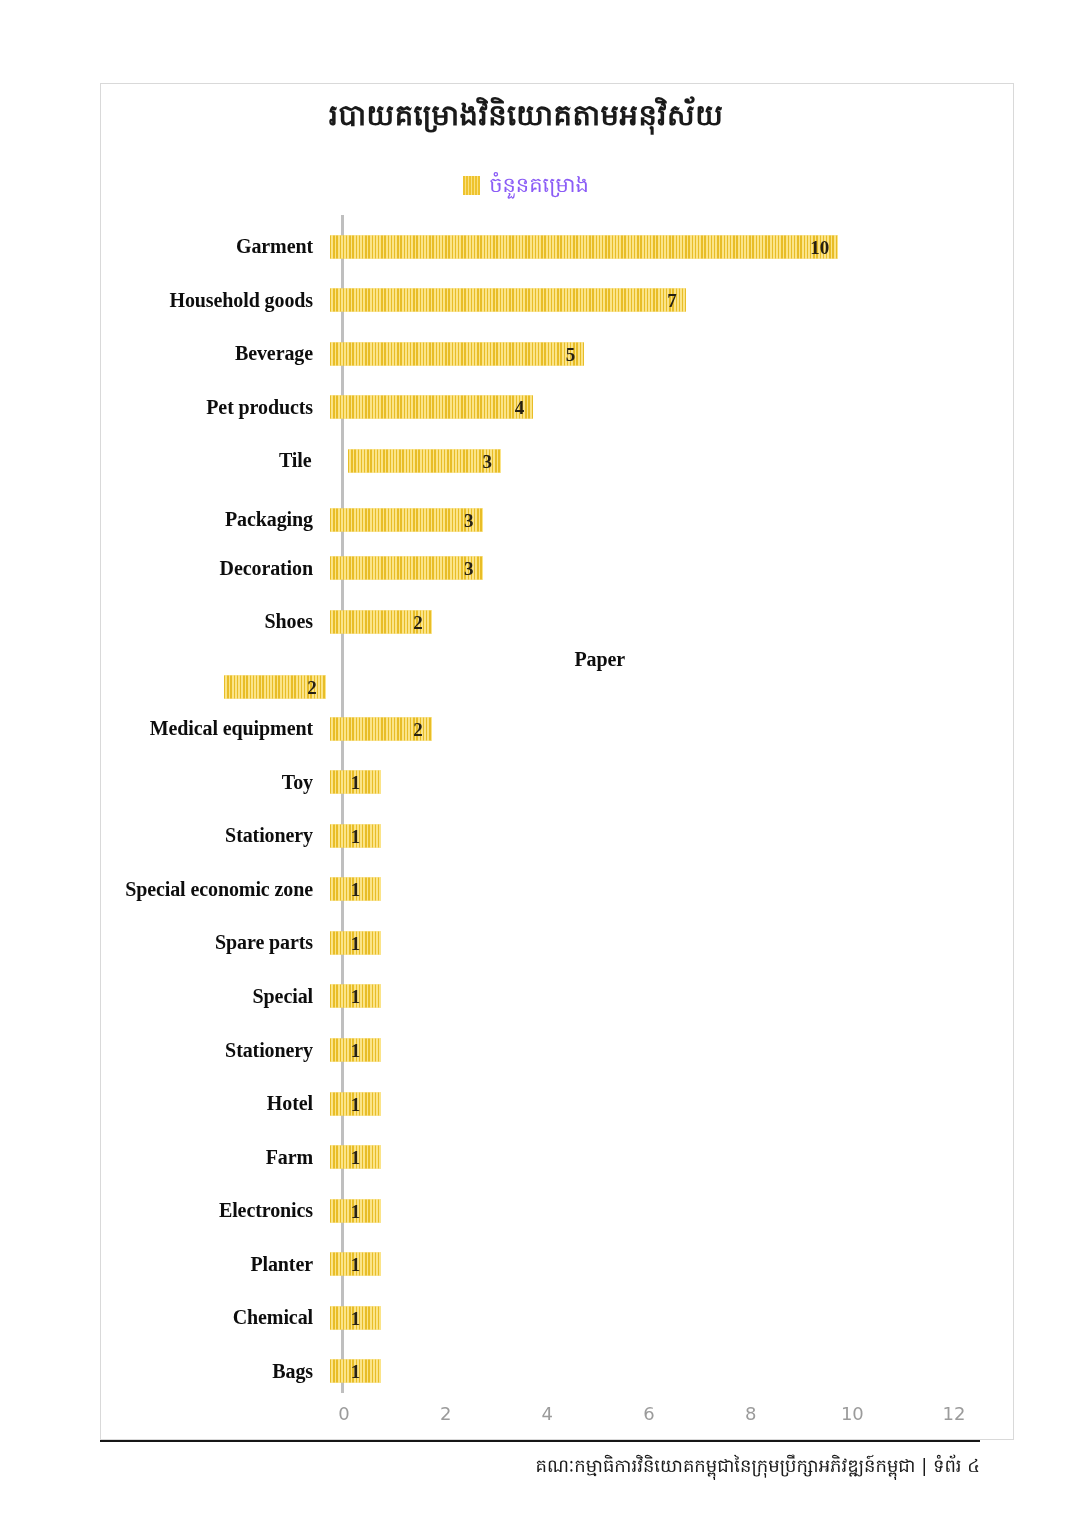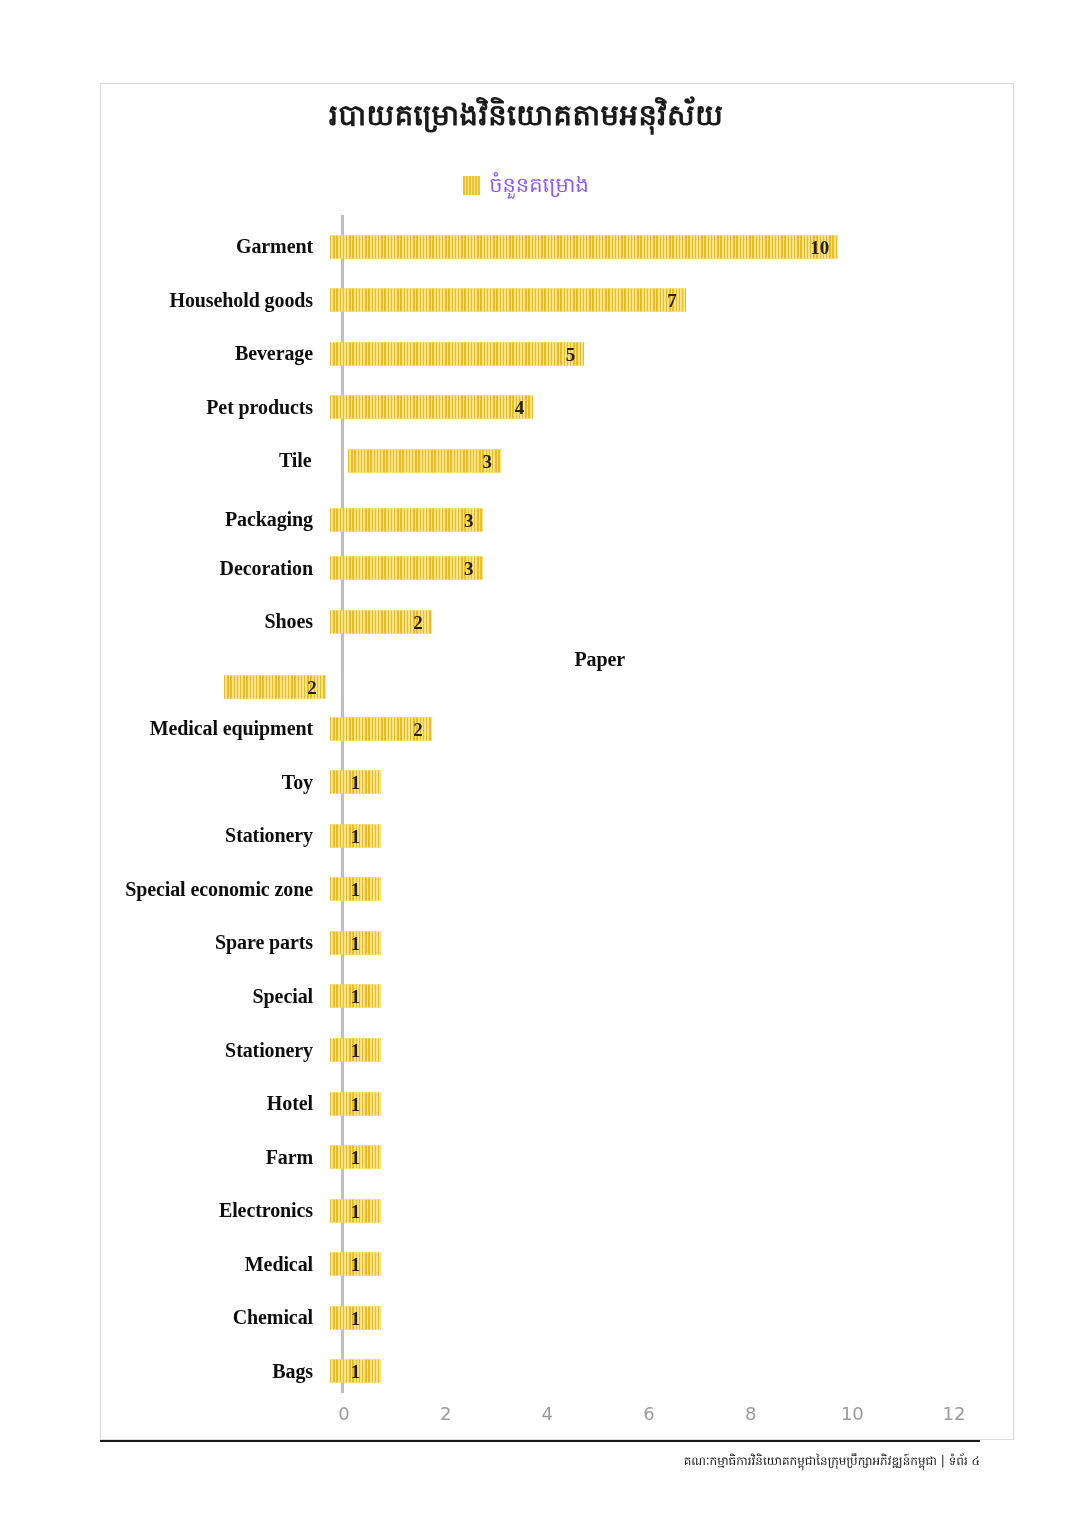--- a/index.html
+++ b/index.html
@@ -174,21 +174,21 @@
     height: 2px;
     background: #171717;
   }
   #footer-text {
     position: absolute;
     left: 100px;
     top: 1452px;
     width: 880px;
     text-align: right;
     font-family: "DejaVu Sans", sans-serif;
-    font-size: 12px;
+    font-size: 18px;
     color: #1a1a1a;
     line-height: 1.5;
   }
 </style>
 </head>
 <body>
 
 <div id="page">
 
   <div id="chart-frame">
@@ -349,21 +349,21 @@
         </div>
         <div class="bar-row" style="top: 968.9px;">
           <div class="cat-label">Electronics</div>
           <div class="bar-track">
             <div class="bar centered" style="width: 50.8333px;">
               <span class="bar-value">1</span>
             </div>
           </div>
         </div>
         <div class="bar-row" style="top: 1022.45px;">
-          <div class="cat-label">Medical</div>
+          <div class="cat-label">Planter</div>
           <div class="bar-track">
             <div class="bar centered" style="width: 50.8333px;">
               <span class="bar-value">1</span>
             </div>
           </div>
         </div>
         <div class="bar-row" style="top: 1076px;">
           <div class="cat-label">Chemical</div>
           <div class="bar-track">
             <div class="bar centered" style="width: 50.8333px;">

